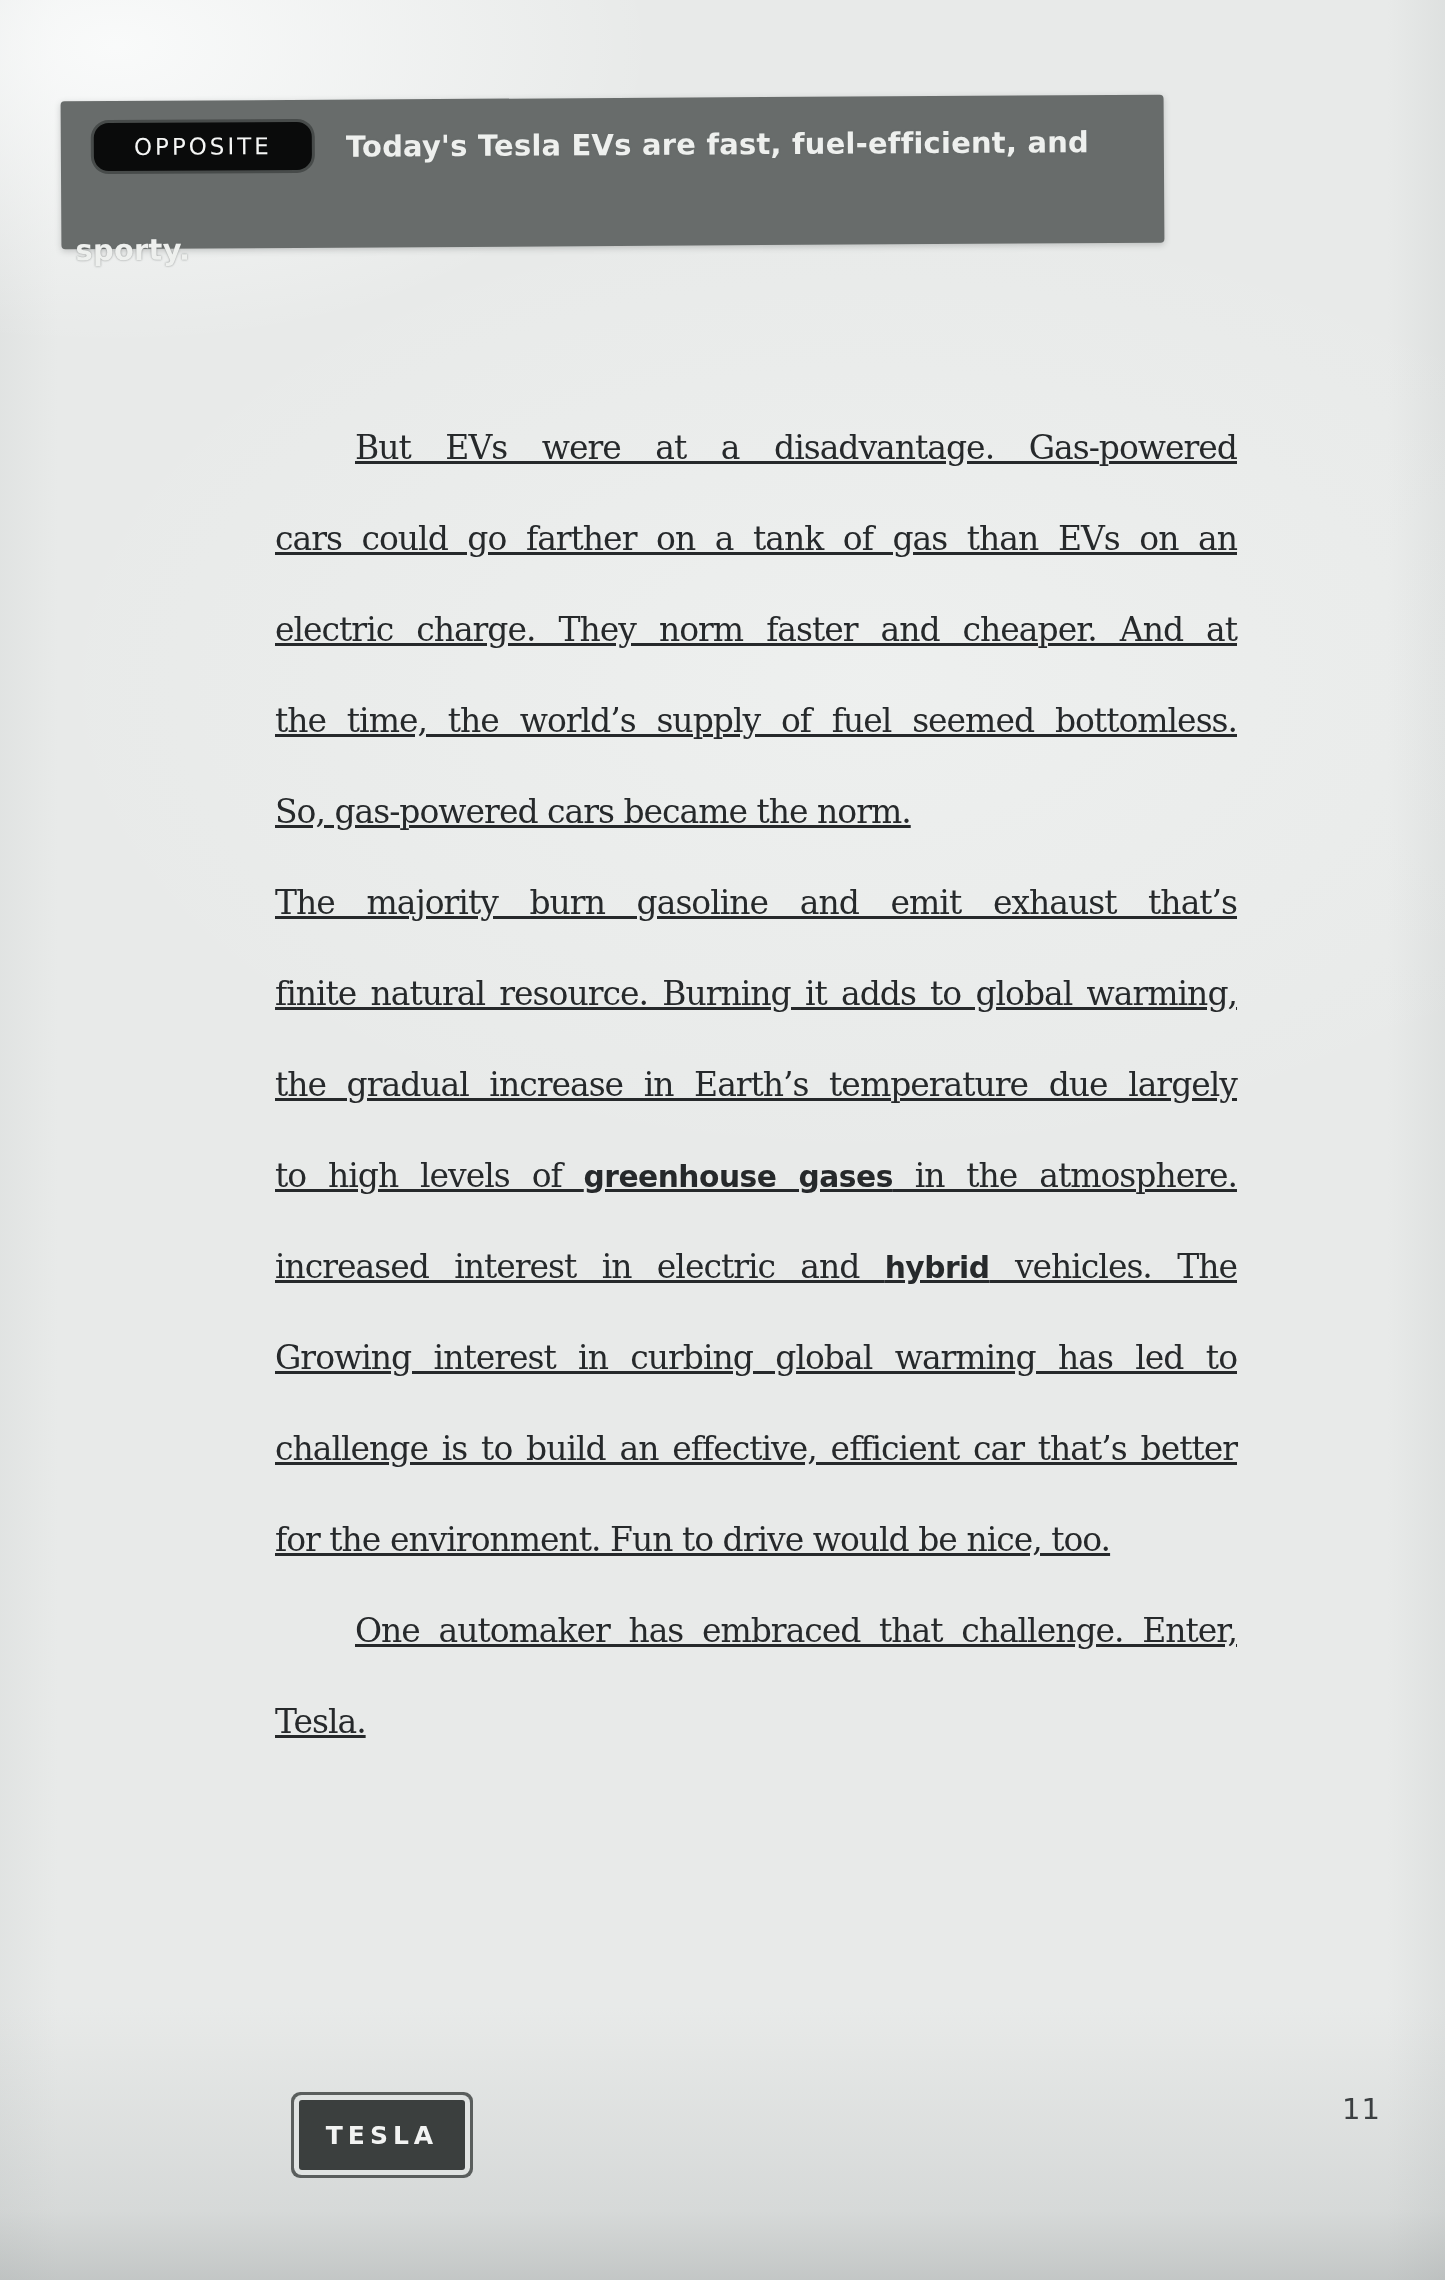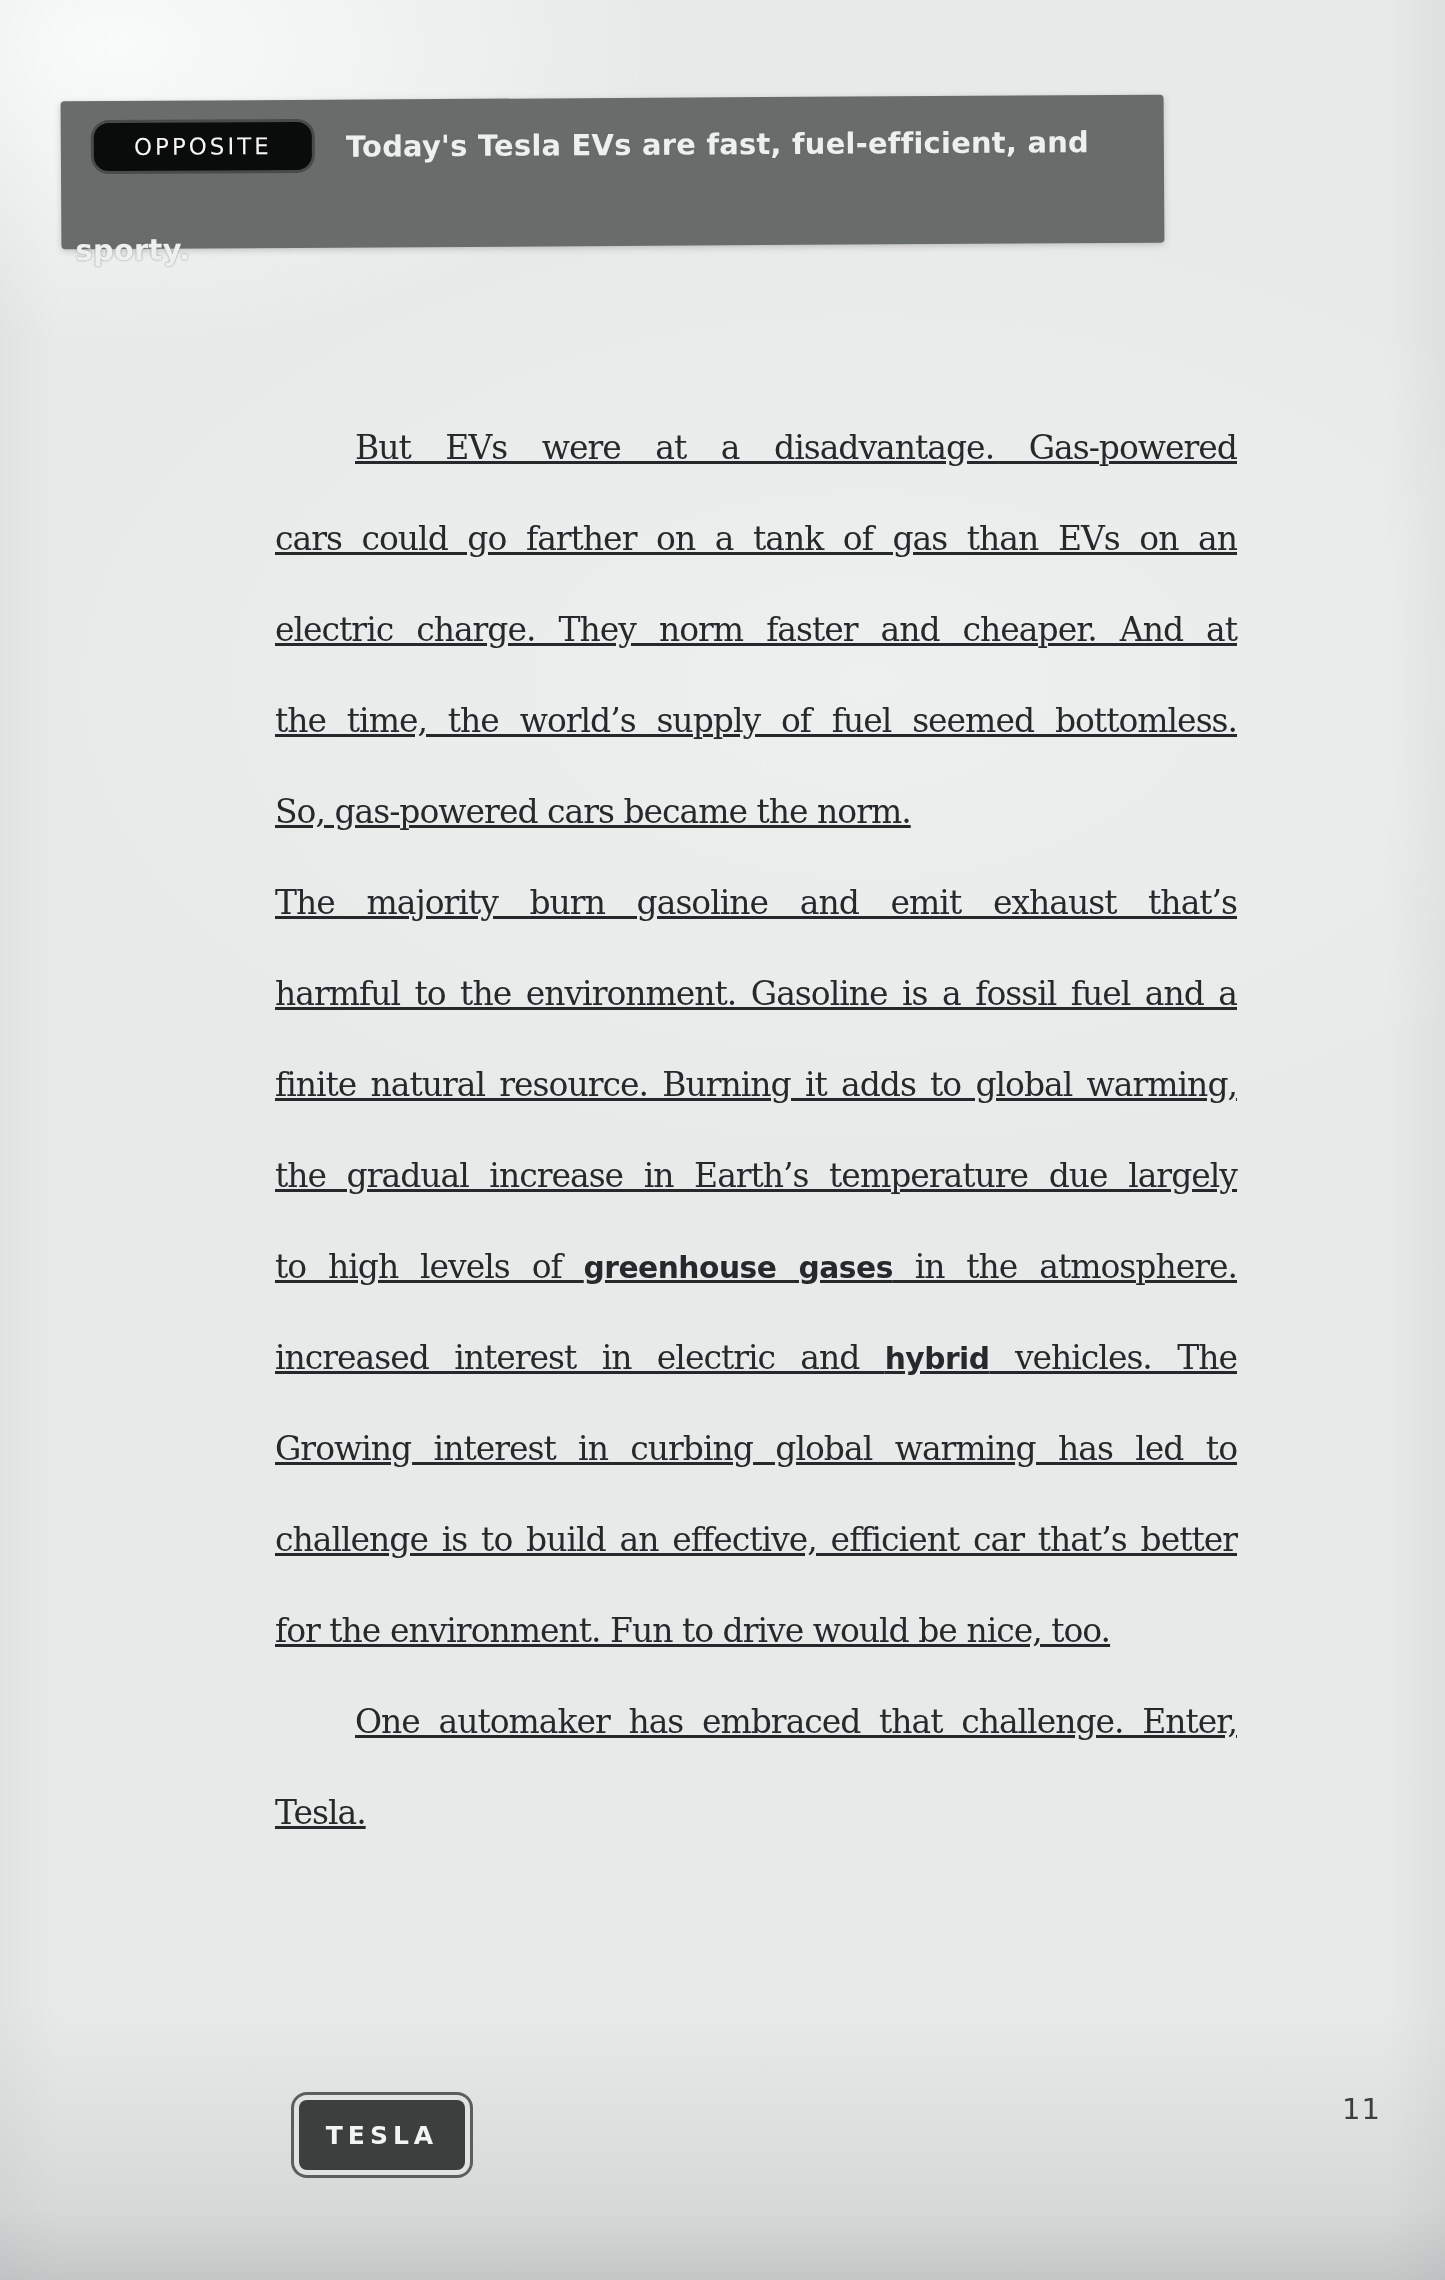--- a/index.html
+++ b/index.html
@@ -49,21 +49,21 @@
   .line{height:91px;line-height:91px;white-space:nowrap;}
   .line.jf{text-align:justify;text-align-last:justify;white-space:normal;}
   .line.ind{text-indent:80px;}
   .term{
     font-family:"DejaVu Sans", sans-serif;font-weight:bold;
     font-size:.9em;letter-spacing:-.5px;
   }
   
   .badge{
     position:absolute;left:299px;top:2100px;width:166px;height:70px;
-    background:#3b3f3e;border-radius:8px;
+    background:#3b3f3e;border-radius:3px;
     box-shadow:0 0 0 5px #e0e3e2, 0 0 0 8px #5a5e5d;
     display:flex;align-items:center;justify-content:center;
   }
   .badge span{
     color:#f2f3f2;font-family:"DejaVu Sans", sans-serif;font-weight:bold;
     font-size:25px;letter-spacing:5px;
   }
   .pagenum{
     position:absolute;left:1342px;top:2092px;
     color:#3b3f41;font-family:"DejaVu Sans", sans-serif;
@@ -83,21 +83,20 @@
   <div class="cap cap2">sporty.</div>
 </div>
 
 <div class="bodytext">
   <div class="line jf ind">But EVs were at a disadvantage. Gas-powered</div>
   <div class="line jf">cars could go farther on a tank of gas than EVs on an</div>
   <div class="line jf">electric charge. They norm faster and cheaper. And at</div>
   <div class="line jf">the time, the world’s supply of fuel seemed bottomless.</div>
   <div class="line">So, gas-powered cars became the norm.</div>
   <div class="line jf">The majority burn gasoline and emit exhaust that’s</div>
-  <div class="line jf">harmful to the environment. Gasoline is a fossil fuel and a</div>
   <div class="line jf">finite natural resource. Burning it adds to global warming,</div>
   <div class="line jf">the gradual increase in Earth’s temperature due largely</div>
   <div class="line jf"><span>to high levels of </span><span class="term">greenhouse gases</span><span> in the atmosphere.</span></div>
   <div class="line jf"><span>increased interest in electric and </span><span class="term">hybrid</span><span> vehicles. The</span></div>
   <div class="line jf">Growing interest in curbing global warming has led to</div>
   <div class="line jf">challenge is to build an effective, efficient car that’s better</div>
   <div class="line">for the environment. Fun to drive would be nice, too.</div>
   <div class="line jf ind">One automaker has embraced that challenge. Enter,</div>
   <div class="line">Tesla.</div>
 </div>

